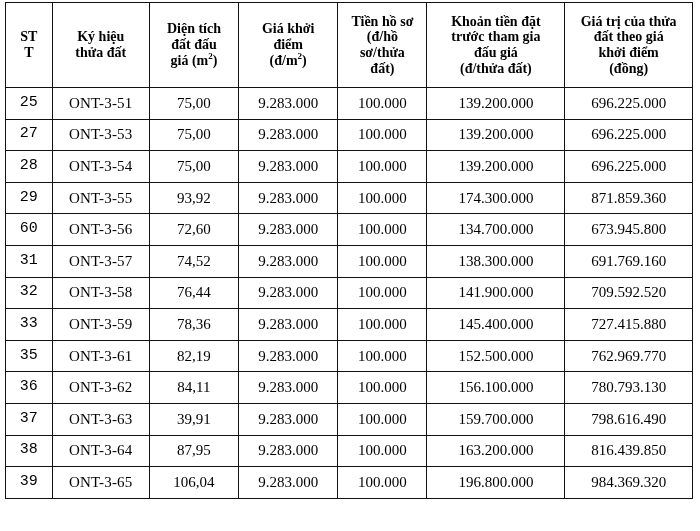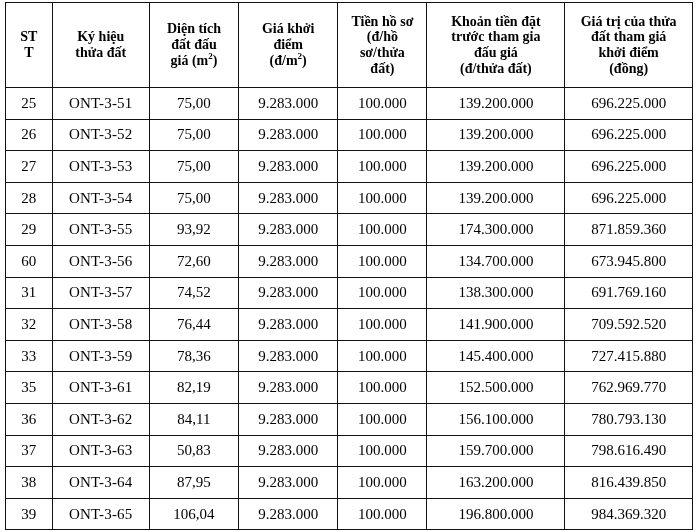--- a/index.html
+++ b/index.html
@@ -51,21 +51,21 @@
   .col-code { width: 96px; }
   .col-area { width: 88px; }
   .col-price { width: 98px; }
   .col-fee { width: 88px; }
   .col-deposit { width: 136px; }
   .col-value { width: 126px; }
 
   .hdr-line { display: block; }
   sup { font-size: 9px; vertical-align: super; line-height: 0; }
 
-  td.cell-stt { font-size: 15px; }
+  td.cell-stt { font-size: 15px; font-family: Liberation Mono, monospace; }
   td.cell-code { font-size: 15px; letter-spacing: 0.2px; }
 </style>
 </head>
 <body>
 
 <div class="sheet">
   <table class="land-table">
     <colgroup>
       <col class="col-stt">
       <col class="col-code">
@@ -102,46 +102,37 @@
           <span class="hdr-line">đất)</span>
         </th>
         <th>
           <span class="hdr-line">Khoản tiền đặt</span>
           <span class="hdr-line">trước tham gia</span>
           <span class="hdr-line">đấu giá</span>
           <span class="hdr-line">(đ/thửa đất)</span>
         </th>
         <th>
           <span class="hdr-line">Giá trị của thửa</span>
-          <span class="hdr-line">đất tham giá</span>
+          <span class="hdr-line">đất theo giá</span>
           <span class="hdr-line">khởi điểm</span>
           <span class="hdr-line">(đồng)</span>
         </th>
       </tr>
     </thead>
     <tbody>
         <tr>
           <td class="cell-stt">25</td>
           <td class="cell-code">ONT-3-51</td>
           <td>75,00</td>
           <td>9.283.000</td>
           <td>100.000</td>
           <td>139.200.000</td>
           <td>696.225.000</td>
         </tr>
         <tr>
-          <td class="cell-stt">26</td>
-          <td class="cell-code">ONT-3-52</td>
-          <td>75,00</td>
-          <td>9.283.000</td>
-          <td>100.000</td>
-          <td>139.200.000</td>
-          <td>696.225.000</td>
-        </tr>
-        <tr>
           <td class="cell-stt">27</td>
           <td class="cell-code">ONT-3-53</td>
           <td>75,00</td>
           <td>9.283.000</td>
           <td>100.000</td>
           <td>139.200.000</td>
           <td>696.225.000</td>
         </tr>
         <tr>
           <td class="cell-stt">28</td>
@@ -211,21 +202,21 @@
           <td class="cell-code">ONT-3-62</td>
           <td>84,11</td>
           <td>9.283.000</td>
           <td>100.000</td>
           <td>156.100.000</td>
           <td>780.793.130</td>
         </tr>
         <tr>
           <td class="cell-stt">37</td>
           <td class="cell-code">ONT-3-63</td>
-          <td>50,83</td>
+          <td>39,91</td>
           <td>9.283.000</td>
           <td>100.000</td>
           <td>159.700.000</td>
           <td>798.616.490</td>
         </tr>
         <tr>
           <td class="cell-stt">38</td>
           <td class="cell-code">ONT-3-64</td>
           <td>87,95</td>
           <td>9.283.000</td>

